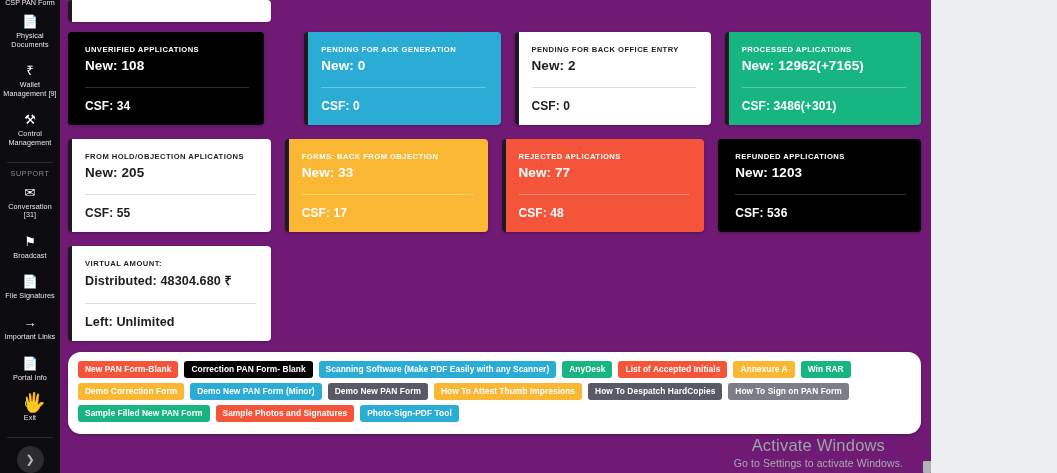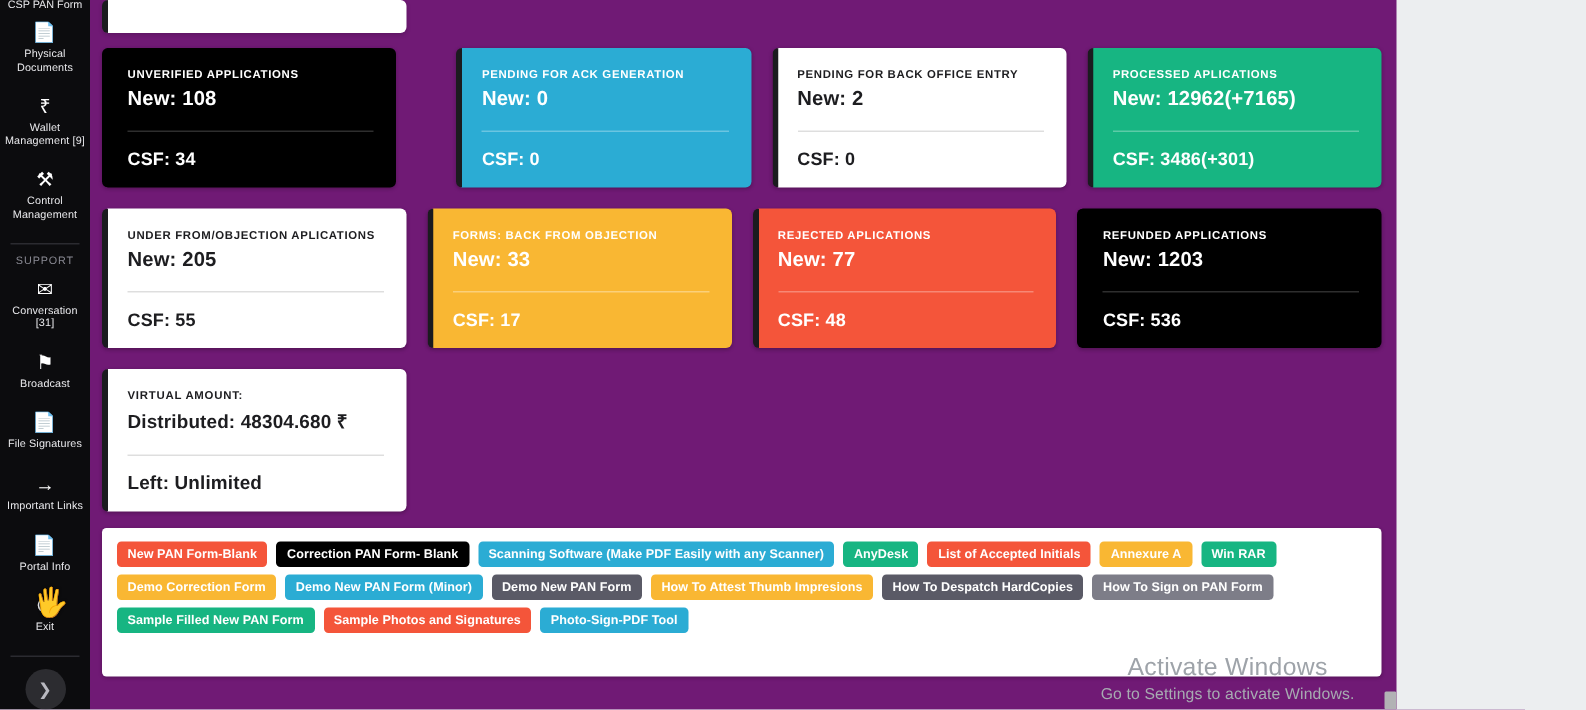--- a/index.html
+++ b/index.html
@@ -154,23 +154,23 @@
   .virtual-card .card-main { font-size: 12.6px; font-weight: bold; }
   .virtual-card .card-sub  { font-size: 12.6px; font-weight: bold; }
   .virtual-card .card-title { letter-spacing: .5px; }
 
   
   #links-panel {
     position: absolute;
     left: 8px; right: 10px;
     top: 352px;
     background: #ffffff;
-    border-radius: 3px;
+    border-radius: 13px;
     box-shadow: 0 1px 3px rgba(0,0,0,.14), 0 1px 2px rgba(0,0,0,.10);
-    padding: 9px 10px 29px 10px;
+    padding: 9px 10px 12px 10px;
     display: flex;
     flex-wrap: wrap;
     align-content: flex-start;
     gap: 5px 6px;
   }
   .tag {
     display: inline-flex;
     align-items: center;
     height: 17px;
     padding: 0 7px;
@@ -309,21 +309,21 @@
         <div class="card c-green">
           <div class="card-title">PROCESSED APLICATIONS</div>
           <div class="card-main">New: 12962(+7165)</div>
           <div class="card-div"></div>
           <div class="card-sub">CSF: 3486(+301)</div>
         </div>
       </div>
     <div class="row-sep"></div>
     <div class="card-row" id="card-row-2">
         <div class="card c-white">
-          <div class="card-title">UNDER FROM/OBJECTION APLICATIONS</div>
+          <div class="card-title">FROM HOLD/OBJECTION APLICATIONS</div>
           <div class="card-main">New: 205</div>
           <div class="card-div"></div>
           <div class="card-sub">CSF: 55</div>
         </div>
         <div class="card c-amber">
           <div class="card-title">FORMS: BACK FROM OBJECTION</div>
           <div class="card-main">New: 33</div>
           <div class="card-div"></div>
           <div class="card-sub">CSF: 17</div>
         </div>

